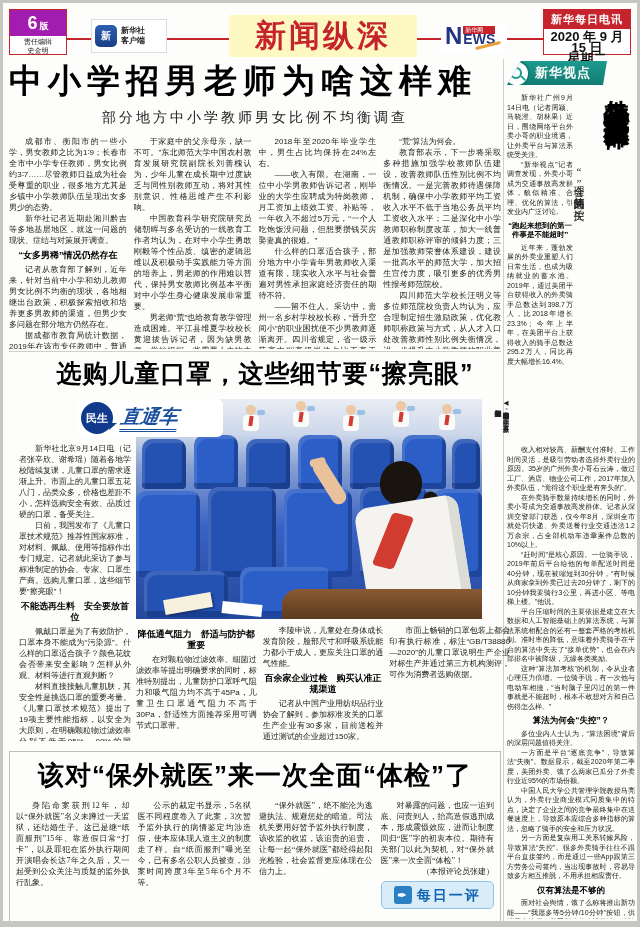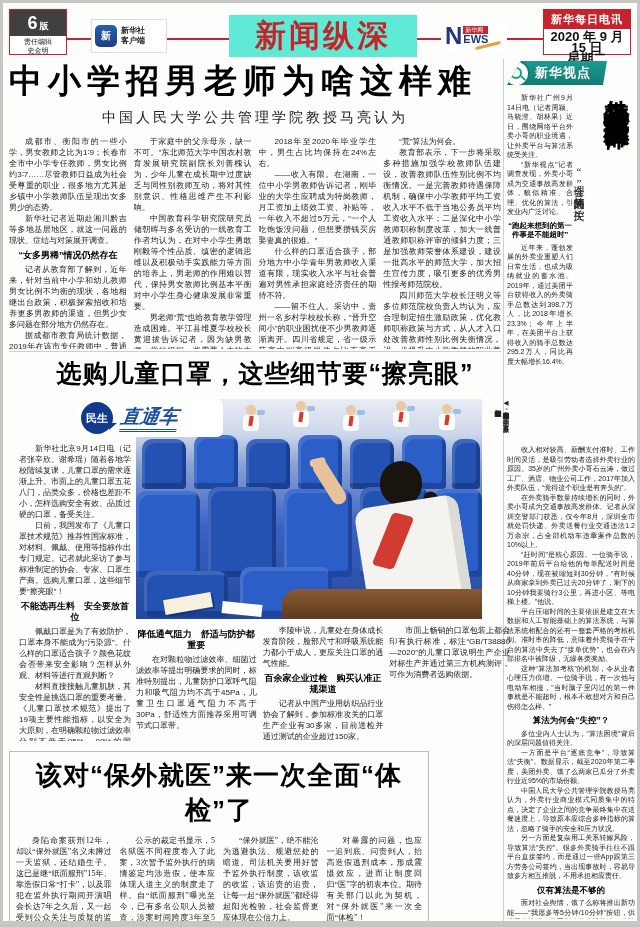--- a/index.html
+++ b/index.html
@@ -3,33 +3,33 @@
 <meta charset="utf-8">
 <title>新华每日电讯 第6版 新闻纵深</title>
 <style>
   html,body{margin:0;padding:0;}
   body{width:640px;height:927px;background:#c6c6c2;position:relative;
        font-family:"Liberation Sans","DejaVu Sans",sans-serif;}
   #page{position:absolute;left:3px;top:3px;width:634px;height:918px;background:#fdfdfb;overflow:hidden;}
 
   
   .hdr-left{position:absolute;left:6px;top:6px;width:58px;height:46px;border:1px solid #c5242c;box-sizing:border-box;background:#fff;}
-  .ed-num{background:#404040;color:#fff;height:26px;text-align:center;font-weight:bold;font-size:18px;line-height:26px;}
+  .ed-num{background:#a21caf;color:#fff;height:26px;text-align:center;font-weight:bold;font-size:18px;line-height:26px;}
   .ed-num .ban{font-size:9px;margin-left:2px;}
   .ed-editor{font-size:7px;line-height:9px;text-align:center;color:#222;padding-top:1px;}
   .hdr-rule{position:absolute;left:64px;top:35px;width:476px;height:2px;background:#c5242c;}
   .client-logo{position:absolute;left:88px;top:16px;width:76px;height:34px;background:#fff;display:flex;align-items:center;gap:4px;z-index:2;border:1px solid #ddd;box-sizing:border-box;padding-left:3px;}
   .app-icon{width:22px;height:22px;border-radius:5px;background:linear-gradient(180deg,#2a5fb0,#1b3f86);color:#fff;font-size:10px;display:flex;align-items:center;justify-content:center;font-weight:bold;}
   .app-text{display:flex;flex-direction:column;font-size:8px;font-weight:bold;color:#222;line-height:10px;}
-  .section-title{position:absolute;left:226px;top:12px;width:188px;text-align:center;background:#5eead4;color:#c5242c;font-size:31px;font-weight:bold;letter-spacing:3px;z-index:2;}
+  .section-title{position:absolute;left:226px;top:12px;width:188px;text-align:center;background:#fef9c3;color:#c5242c;font-size:31px;font-weight:bold;letter-spacing:3px;z-index:2;}
   .news-logo{position:absolute;left:438px;top:20px;width:66px;height:30px;background:#fff;z-index:2;display:flex;align-items:flex-start;padding-left:4px;box-sizing:border-box;}
   .nl-n{color:#23357f;font-weight:bold;font-size:24px;line-height:26px;}
   .nl-rest{display:flex;flex-direction:column;margin-left:1px;margin-top:3px;}
   .nl-cn{background:#c5242c;color:#fff;font-size:6px;font-style:normal;padding:0 2px;line-height:8px;}
-  .nl-ews{color:#23357f;font-weight:bold;font-size:11px;font-style:normal;line-height:10px;}
+  .nl-ews{color:#23357f;font-weight:bold;font-size:14px;font-style:normal;line-height:10px;}
   .nl-swoosh{position:absolute;right:6px;bottom:6px;width:26px;height:3px;background:#e8a23c;border-radius:2px;transform:rotate(-14deg);}
   .hdr-right{position:absolute;left:540px;top:6px;width:88px;height:46px;border:1px solid #c5242c;box-sizing:border-box;background:#fff;}
   .mh{background:#c5242c;color:#fff;font-size:11px;font-weight:bold;text-align:center;line-height:19px;letter-spacing:1px;}
   .mh-date{font-size:13px;font-weight:bold;text-align:center;line-height:11px;padding-top:2px;color:#111;}
 
   .divider-v{position:absolute;left:500px;top:56px;width:1px;height:862px;background:#cfcfcb;}
   .divider-h1{position:absolute;left:6px;top:348px;width:492px;height:1px;background:#cfcfcb;}
 
   
   .para{margin:0;text-indent:2em;text-align:justify;}
@@ -82,21 +82,21 @@
   .ph-tail{position:absolute;right:34px;top:40px;width:15px;height:46px;border-radius:8px;background:#1a140f;transform:rotate(16deg);}
   .ph-shirt{position:absolute;right:2px;top:50px;width:104px;height:118px;border-radius:14px;background:#f4f3ef;transform:rotate(-9deg);box-shadow:inset -10px -8px 0 #dcdcd6;}
   .ph-scarf{position:absolute;right:64px;top:62px;width:22px;height:56px;background:#d23b2f;transform:rotate(14deg) skewX(-8deg);border-radius:4px;}
   .ph-arm{position:absolute;left:14px;top:6px;width:15px;height:50px;border-radius:8px;background:#e9c29c;transform:rotate(-32deg);}
   .ph-thumb{position:absolute;left:4px;top:-6px;width:8px;height:16px;border-radius:4px;background:#e9c29c;transform:rotate(-70deg);}
   .ph-rail{position:absolute;right:0;bottom:0;width:200px;height:30px;background:linear-gradient(180deg,#8a5a33,#5d3a1e);border-top-left-radius:16px;}
   .ph-paper{position:absolute;left:28px;bottom:8px;width:48px;height:15px;background:#f6f1dd;transform:rotate(-10deg);box-shadow:2px 2px 0 rgba(20,30,70,.4);}
   .ph-paper2{position:absolute;left:86px;bottom:4px;width:40px;height:12px;background:#ffffff;transform:rotate(6deg);}
 
   
-  .com{position:absolute;left:6px;top:748px;width:420px;height:172px;border:1px solid #bdbdb9;box-sizing:border-box;padding:4px 6px;overflow:hidden;background:#fdfdfb;}
+  .com{position:absolute;left:6px;top:748px;width:492px;height:172px;border:1px solid #bdbdb9;box-sizing:border-box;padding:4px 6px;overflow:hidden;background:#fdfdfb;}
   .com-hl{font-size:26px;font-weight:bold;text-align:center;letter-spacing:1px;margin:2px 0 7px;color:#000;}
   .com-cols{display:flex;gap:8px;height:120px;overflow:hidden;}
   .com-col{flex:1;font-family:"Liberation Serif","DejaVu Serif",serif;font-size:8px;line-height:11px;color:#222;overflow:hidden;}
   .stamp-daily{margin-top:4px;width:100%;height:28px;background:#d9edf9;border:1px solid #90c3e6;border-radius:5px;display:flex;align-items:center;justify-content:center;gap:5px;color:#1266b3;font-weight:bold;font-size:14px;letter-spacing:2px;box-sizing:border-box;}
   .pen-box{width:18px;height:18px;border-radius:3px;background:#2b7fc4;color:#fff;font-size:11px;display:flex;align-items:center;justify-content:center;}
 </style>
 </head>
 <body>
 
 <div id="page">
@@ -125,21 +125,21 @@
   <div class="hdr-right">
     <div class="mh">新华每日电讯</div>
     <div class="mh-date"><span>2020 年 9 月 15 日</span><br><span>星期二</span></div>
   </div>
 
   <div class="divider-v"></div>
   <div class="divider-h1"></div>
 
   <div class="lead">
     <h1 class="lead-hl">中小学招男老师为啥这样难</h1>
-    <div class="lead-deck">中国人民大学公共管理学院教授马亮认为</div>
+    <div class="lead-deck">部分地方中小学教师男女比例不均衡调查</div>
     <div class="lead-cols">
       <div class="col">
           <p class="para">成都市、衡阳市的一些小学，男女教师之比为1∶9；长春市全市中小学专任教师，男女比例约3∶7……尽管教师日益成为社会受尊重的职业，很多地方尤其是乡镇中小学教师队伍呈现出女多男少的态势。</p>
           <p class="para">新华社记者近期赴湘川黔吉等多地基层地区，就这一问题的现状、症结与对策展开调查。</p>
           <div class="colhead">“女多男稀”情况仍然存在</div>
           <p class="para">记者从教育部了解到，近年来，针对当前中小学和幼儿教师男女比例不均衡的现状，各地相继出台政策，积极探索招收和培养更多男教师的渠道，但男少女多问题在部分地方仍然存在。</p>
           <p class="para">据成都市教育局统计数据，2019年在该市专任教师中，普通小学男教师占比不足三成，初中男教师占比不足四成，成都市城区一所小学全校只有8名男教师，约占全校教师总数的10%。</p>
         </div>
       <div class="col">
           <p class="para">于家庭中的父亲母亲，缺一不可。”东北师范大学中国农村教育发展研究院副院长刘善槐认为，少年儿童在成长期中过度缺乏与同性别教师互动，将对其性别意识、性格思维产生不利影响。</p>

